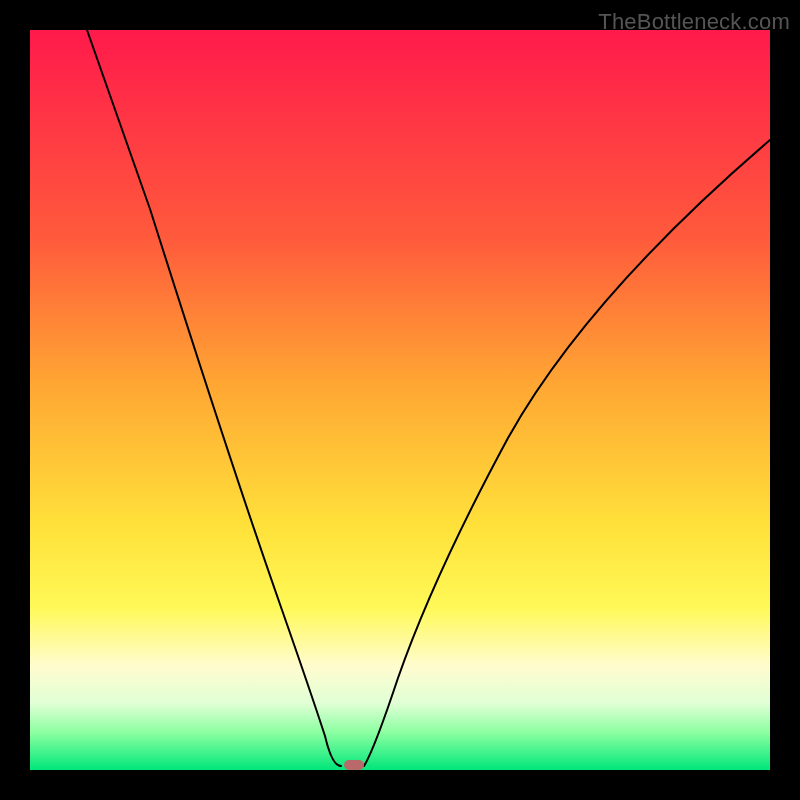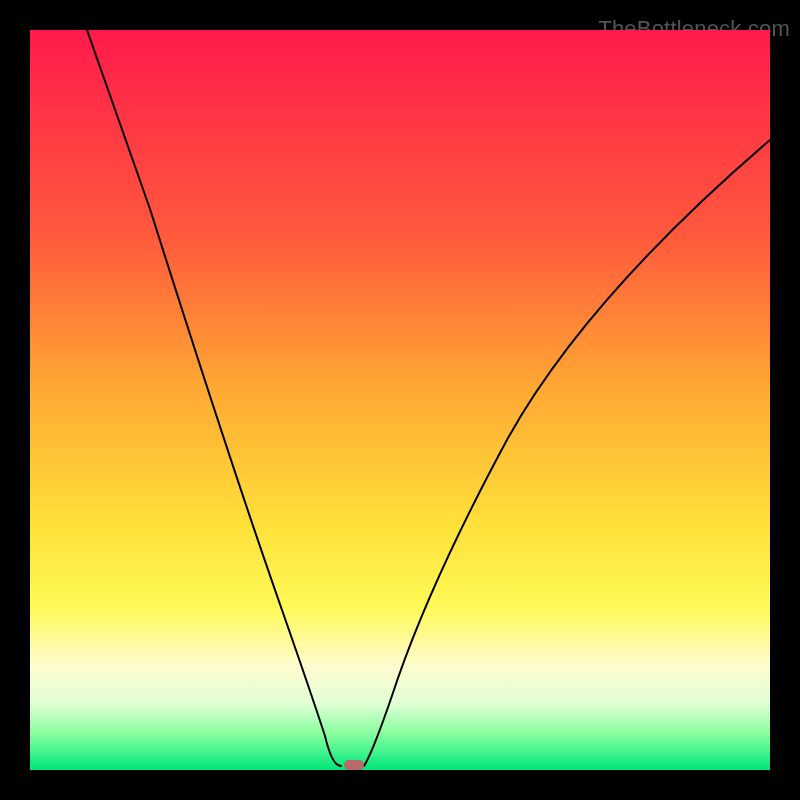--- a/index.html
+++ b/index.html
@@ -12,21 +12,21 @@
     font-family: Arial, Helvetica, sans-serif;
   }
   .outer {
     width: 800px;
     height: 800px;
     background: #000;
     position: relative;
   }
   .watermark {
     position: absolute;
-    top: 16px;
+    top: 9px;
     right: 10px;
     color: #555;
     font-size: 22px;
     font-weight: 500;
     letter-spacing: 0.2px;
     text-align: right;
   }
   .plot-bg {
     position: absolute;
     left: 30px;

